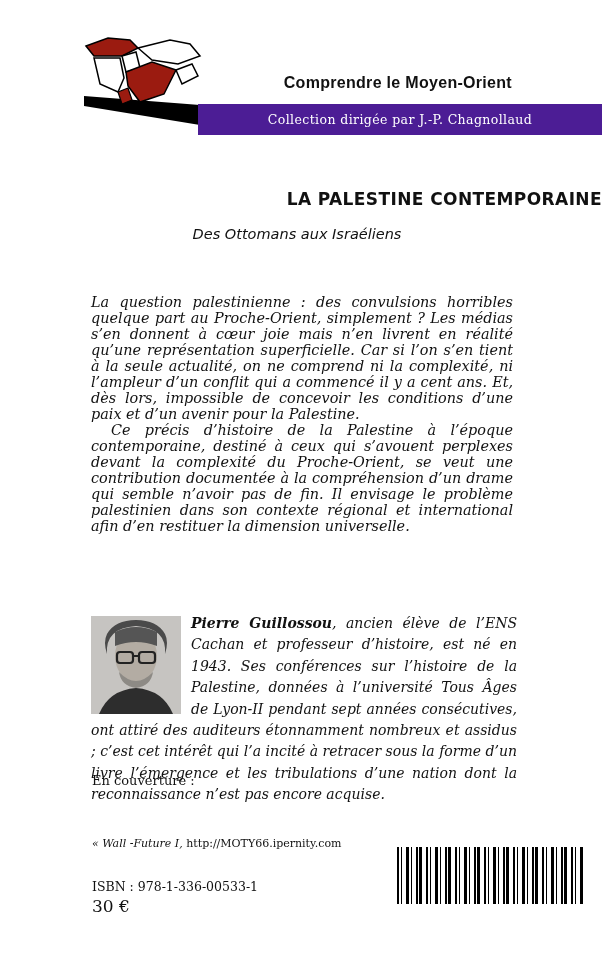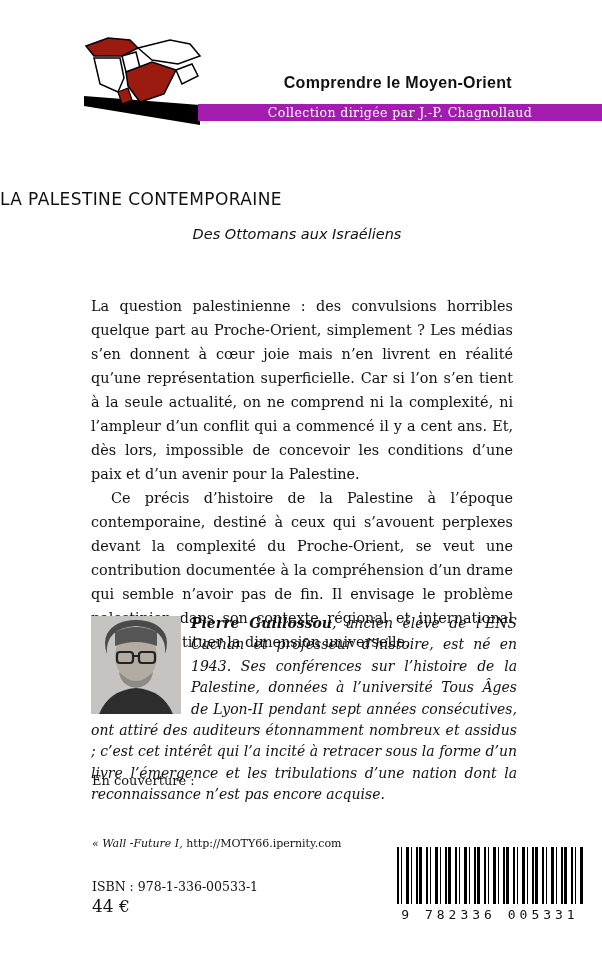--- a/index.html
+++ b/index.html
@@ -11,40 +11,40 @@
   .abs{position:absolute;}
 
   
   .logo-wrap{left:78px;top:34px;width:130px;height:78px;}
   .wedge{left:0;top:0;width:602px;height:140px;pointer-events:none;}
   .collection-name{
     right:90px;top:74px;font-family:Liberation Sans, sans-serif;font-weight:bold;
     font-size:16px;letter-spacing:.3px;white-space:nowrap;
   }
   .collection-bar{
-    left:198px;top:104px;right:0;height:17px;background:#a21caf;color:#fff;
+    left:198px;top:104px;right:0;height:31px;background:#4c1d95;color:#fff;
     display:flex;align-items:center;justify-content:center;
     font-size:12.5px;letter-spacing:.4px;white-space:nowrap;
   }
 
   
   .book-title{
-    left:0;right:0;top:189px;text-align:left;
-    font-family:"DejaVu Sans","Liberation Sans",sans-serif;font-weight:normal;
+    left:0;right:0;top:189px;text-align:right;
+    font-family:"DejaVu Sans","Liberation Sans",sans-serif;font-weight:bold;
     font-size:17px;letter-spacing:.4px;
   }
   .book-subtitle{
     left:0;right:8px;top:226px;text-align:center;font-style:italic;
     font-family:"DejaVu Sans","Liberation Sans",sans-serif;font-size:14.5px;
   }
 
   
   .body-text{
     left:91px;top:294px;width:422px;text-align:justify;
-    font-size:14.4px;line-height:24px;
+    font-size:14.4px;line-height:16px;font-style:italic;
   }
   .body-text p{margin:0;}
   .body-text p.indent{text-indent:20px;}
 
   
   .author-block{
     left:91px;top:606px;width:426px;text-align:justify;
     font-style:italic;font-size:14px;line-height:21.4px;margin-top:7px;
   }
   .author-photo{
@@ -125,18 +125,17 @@
   </div>
   <span class="author-name">Pierre Guillossou</span><span>, ancien élève de l’ENS Cachan et professeur d’histoire, est né en 1943. Ses conférences sur l’histoire de la Palestine, données à l’université Tous Âges de Lyon-II pendant sept années consécutives, ont attiré des auditeurs étonnamment nombreux et assidus ; c’est cet intérêt qui l’a incité à retracer sous la forme d’un livre l’émergence et les tribulations d’une nation dont la reconnaissance n’est pas encore acquise.</span>
 </div>
 
 <div class="abs cover-label">En couverture :</div>
 <div class="abs cover-credit">
   <span class="t">« Wall -Future I, </span><span>http://MOTY66.ipernity.com</span>
 </div>
 
 <div class="abs isbn">ISBN : 978-1-336-00533-1</div>
-<div class="abs price">44 €</div>
+<div class="abs price">30 €</div>
 
 <div class="abs barcode">
   <div class="barcode-bars"></div>
-  <div class="barcode-number">9 782336 005331</div>
 </div>
 
 </body></html>

